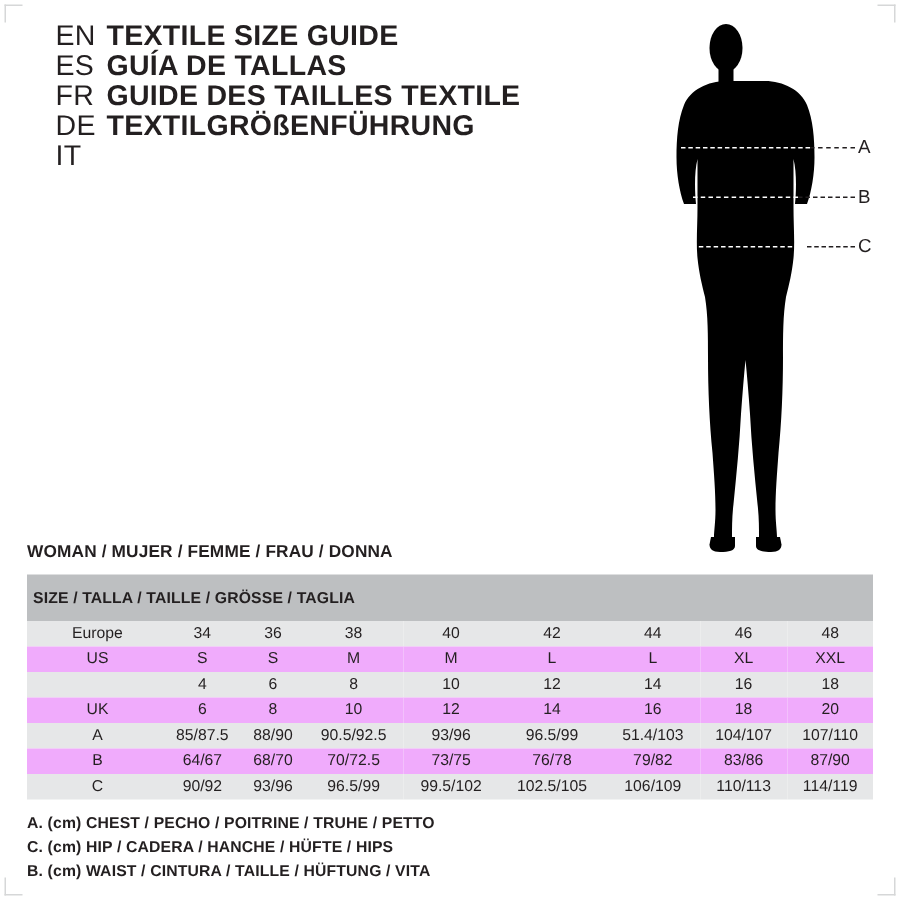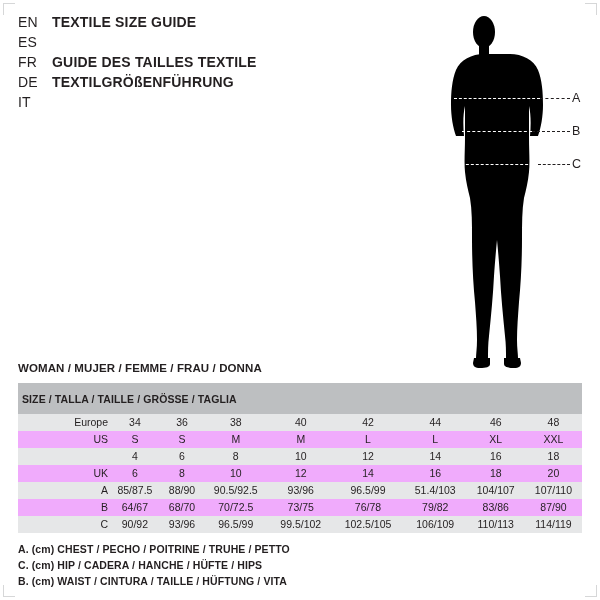--- a/index.html
+++ b/index.html
@@ -25,22 +25,23 @@
   .lang-block {
     position: absolute;
     left: 18px;
     top: 14px;
     width: 300px;
   }
   .lang-row {
     display: flex;
     align-items: baseline;
     height: 20px;
-    font-size: 14px;
+    font-size: 19px;
     letter-spacing: 0.2px;
+    margin-left: 19px;
   }
   .lang-code {
     width: 34px;
     flex: 0 0 34px;
     color: #231f20;
   }
   .lang-text {
     color: #231f20;
     white-space: nowrap;
     font-weight: bold;
@@ -100,21 +101,21 @@
   }
   table.size-table td {
     padding: 0;
     height: 17px;
     line-height: 17px;
     text-align: center;
     vertical-align: middle;
     font-size: 10.5px;
   }
   table.size-table td.rowhead {
-    text-align: right;
+    text-align: center;
     padding-left: 4px;
     width: 86px;
   }
   tr.header-row td {
     background: #bdbfc1;
     font-weight: bold;
     text-align: left;
     padding-left: 4px;
     height: 31px;
     line-height: 18px;
@@ -166,20 +167,21 @@
   <div class="corner bl"></div>
   <div class="corner br"></div>
 
   <div class="lang-block">
     <div class="lang-row">
       <span class="lang-code">EN</span>
       <span class="lang-text">TEXTILE SIZE GUIDE</span>
     </div>
     <div class="lang-row">
       <span class="lang-code">ES</span>
+      <span class="lang-text">GUÍA DE TALLAS</span>
     </div>
     <div class="lang-row">
       <span class="lang-code">FR</span>
       <span class="lang-text">GUIDE DES TAILLES TEXTILE</span>
     </div>
     <div class="lang-row">
       <span class="lang-code">DE</span>
       <span class="lang-text">TEXTILGRÖßENFÜHRUNG</span>
     </div>
     <div class="lang-row">

